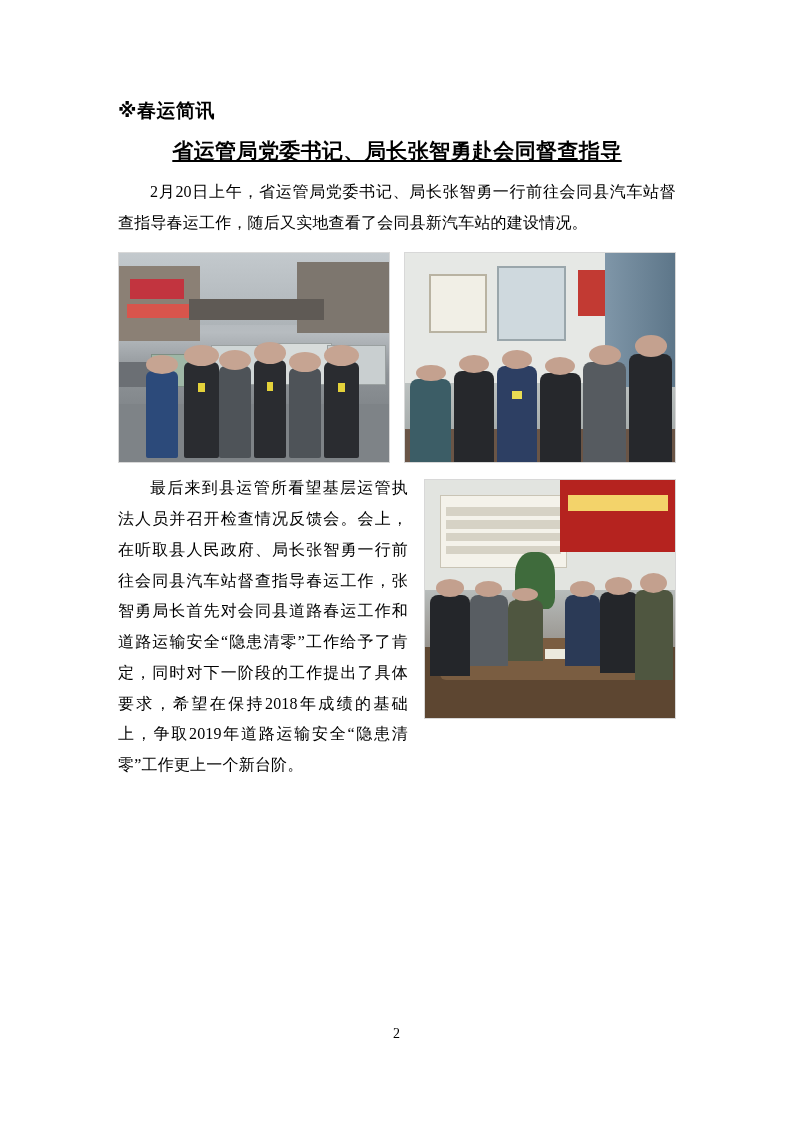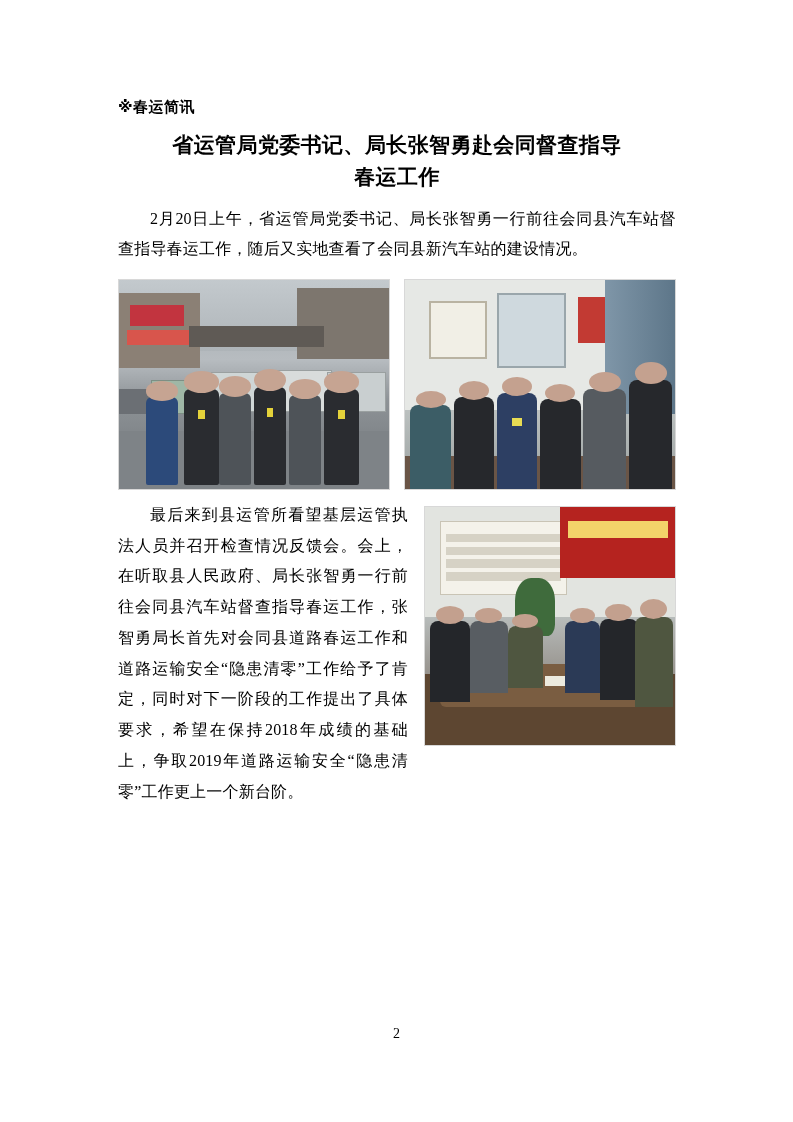--- a/index.html
+++ b/index.html
@@ -19,33 +19,34 @@
   }
   .content {
     position: absolute;
     left: 118px;
     top: 96px;
     width: 558px;
   }
   .kicker {
     font-family: "DejaVu Sans", "Liberation Sans", sans-serif;
     font-weight: bold;
-    font-size: 15px;
+    font-size: 19px;
     line-height: 1.5;
     letter-spacing: 0.5px;
     margin: 0 0 10px 0;
   }
   .title {
     font-family: "DejaVu Sans", "Liberation Sans", sans-serif;
     font-weight: bold;
     font-size: 21px;
     line-height: 1.55;
     text-align: center;
     margin: 0 0 4px 0;
     letter-spacing: 0.4px;
+    text-decoration: underline;
   }
   .title .line2 {
     display: block;
   }
   p.body {
     font-size: 16px;
     line-height: 1.92;
     text-align: justify;
     text-justify: inter-ideograph;
     margin: 10px 0 0 0;
@@ -153,21 +154,20 @@
 <body>
 
 <div class="page">
 
   <div class="content">
 
     <div class="kicker">※春运简讯</div>
 
     <h1 class="title">
       <span class="line1">省运管局党委书记、局长张智勇赴会同督查指导</span>
-      <span class="line2">春运工作</span>
     </h1>
 
     <p class="body">2月20日上午，省运管局党委书记、局长张智勇一行前往会同县汽车站督查指导春运工作，随后又实地查看了会同县新汽车站的建设情况。</p>
 
     <div class="figrow">
 
       <div class="photo photo-1 p1">
         <div class="sky"></div>
         <div class="bldg-l"></div>
         <div class="bldg-l2"></div>

